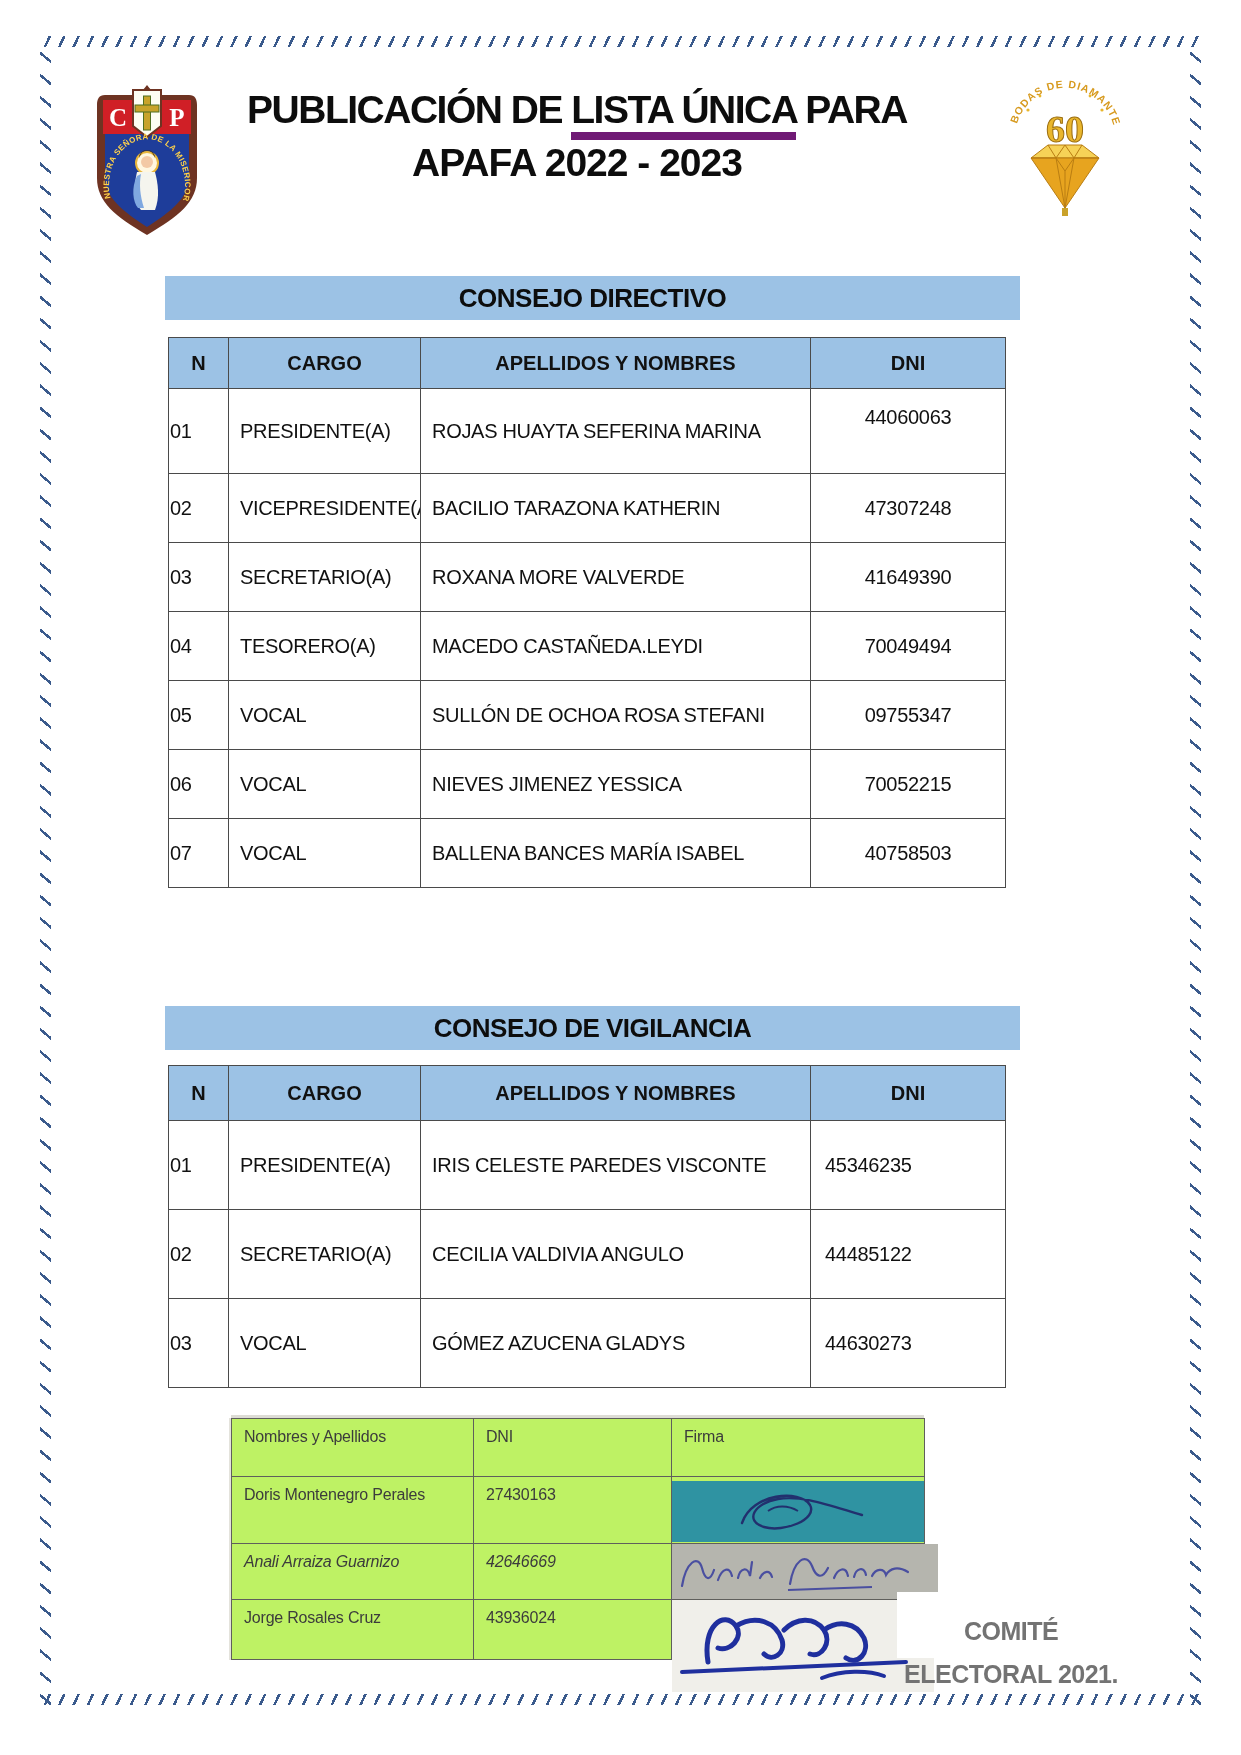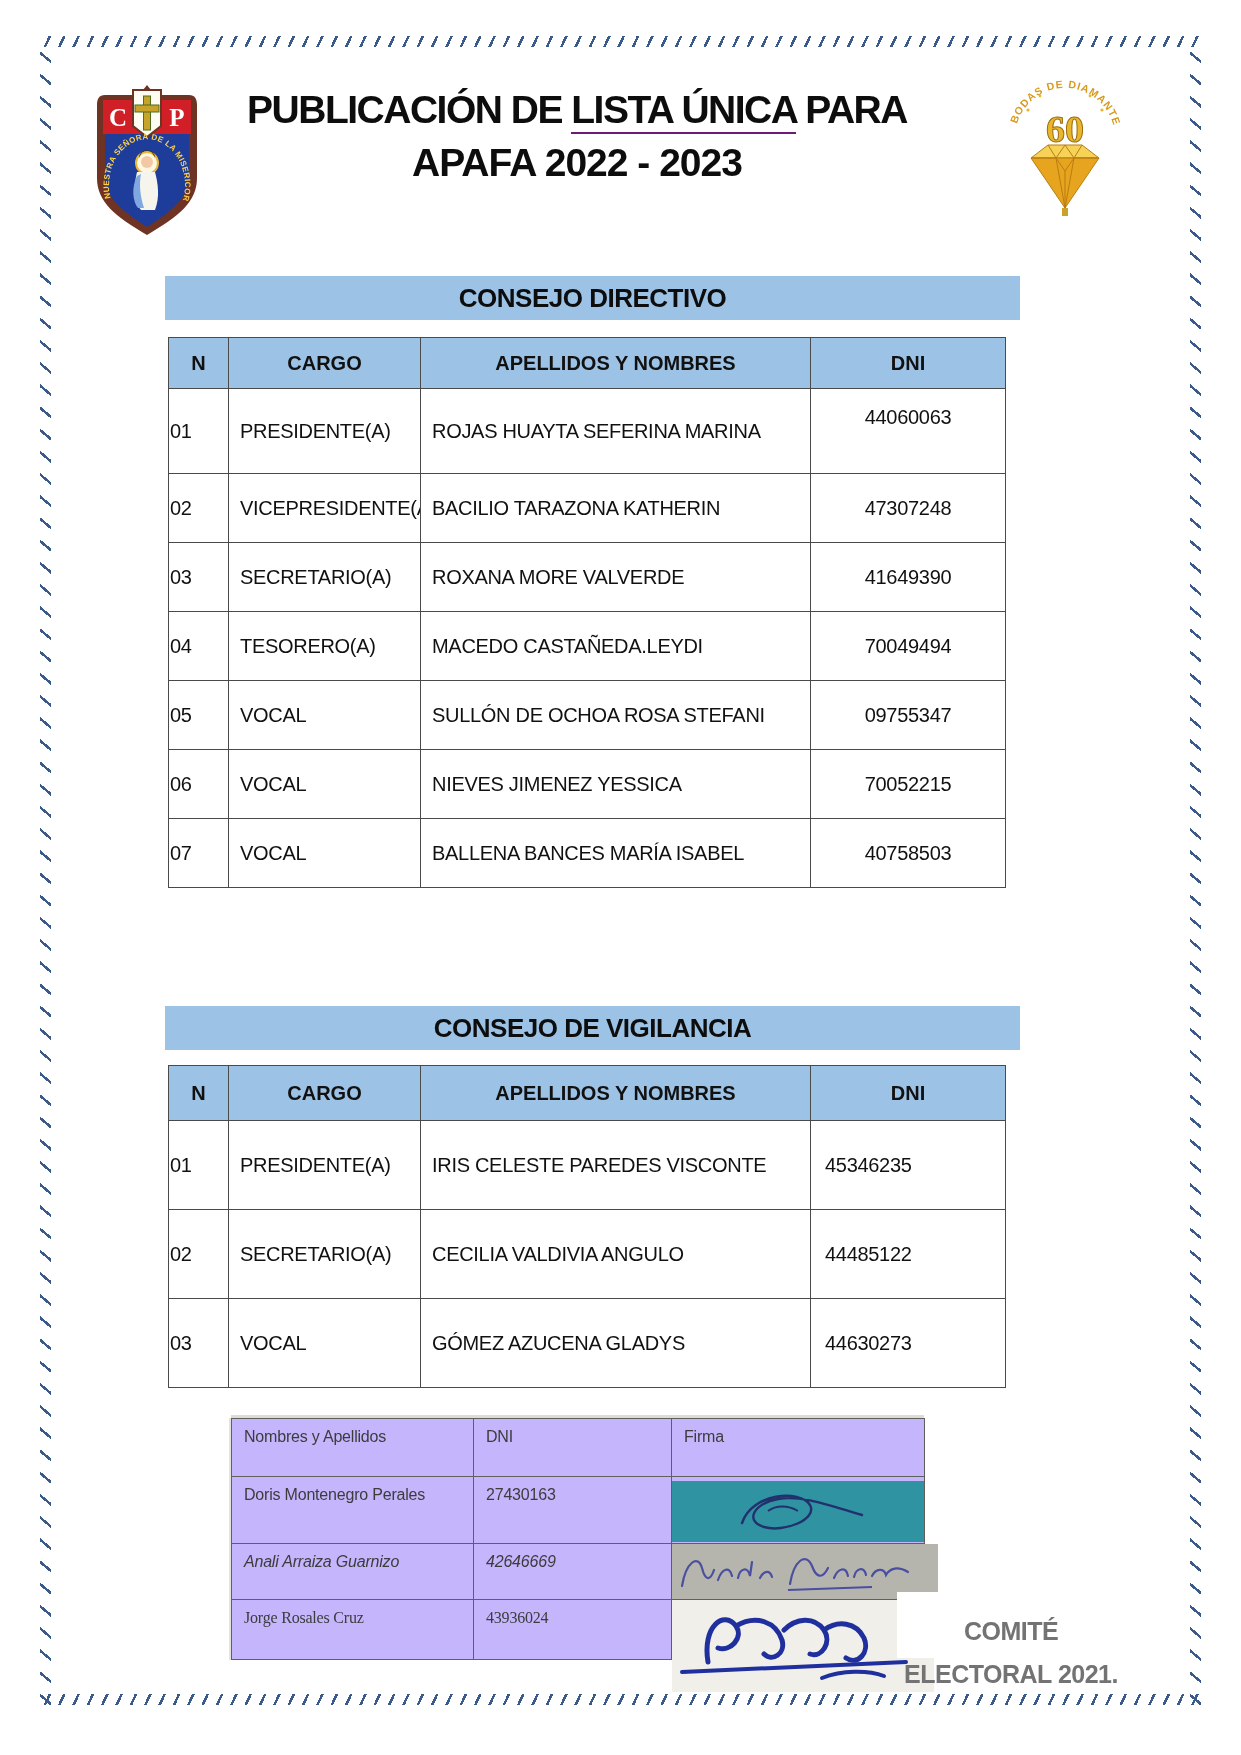--- a/index.html
+++ b/index.html
@@ -23,21 +23,21 @@
 
   
   .logo-left{position:absolute;left:95px;top:84px;width:105px;height:152px;}
   .logo-right{position:absolute;left:1006px;top:66px;width:118px;height:152px;}
   .title{
     position:absolute;left:232px;top:86px;width:690px;text-align:center;
     font-weight:bold;color:#0d0d0d;
   }
   .title .t1{font-size:39px;letter-spacing:-1.5px;line-height:1.25;}
   .title .t2{font-size:39px;letter-spacing:-1px;margin-top:6px;}
-  .title .u{border-bottom:2px solid #701a75;padding-bottom:1px;}
+  .title .u{border-bottom:8px solid #701a75;padding-bottom:1px;}
 
   
   .banner{
     position:absolute;left:165px;width:855px;height:44px;background:#9CC2E5;
     display:flex;align-items:center;justify-content:center;
     font-size:26px;font-weight:bold;letter-spacing:-0.5px;color:#0d0d0d;
   }
   .banner.b1{top:276px;}
   .banner.b2{top:1006px;}
 
@@ -53,31 +53,31 @@
   .doc-table td{vertical-align:middle;background:#fff;letter-spacing:-0.3px;}
   .doc-table td.c-n{text-align:left;}
   .doc-table td.c-cargo,.doc-table td.c-nom{text-align:left;padding-left:11px;}
   .doc-table td.c-dni{text-align:center;}
   .doc-table.tb2 td.c-dni{text-align:left;padding-left:14px;}
   .doc-table td.dni-top{vertical-align:top;padding-top:17px;}
 
   
   .scan{
     position:absolute;left:231px;top:1418px;width:693px;height:242px;
-    background:#c4b5fd;box-shadow:0 -3px 0 #dddcd5, -2px 0 0 #e4e3dc;
+    background:#bef264;box-shadow:0 -3px 0 #dddcd5, -2px 0 0 #e4e3dc;
   }
   .sig-table{width:100%;height:100%;border-collapse:collapse;table-layout:fixed;}
   .sig-table th,.sig-table td{
     border:1.7px solid #5f5f5c;font-size:16px;color:#3c3c3c;font-weight:normal;
     text-align:left;vertical-align:top;padding:9px 0 0 12px;letter-spacing:-0.2px;
   }
   .sig-table tr.hrow{height:58px;}
   .sig-table tr.r1{height:66px;}
   .sig-table tr.r2{height:56px;font-style:italic;}
-  .sig-table tr.r3{height:60px;font-family:Liberation Serif, serif;}
+  .sig-table tr.r3{height:60px;}
   .band{position:absolute;overflow:hidden;}
   .band-teal{left:441px;top:63px;width:252px;height:61px;background:#2F93A2;}
   .band-gray{left:441px;top:126px;width:266px;height:55px;background:#b5b5ae;}
   .band-jorge{left:441px;top:182px;width:262px;height:92px;background:#f0efea;}
 
   
   .comite-box{position:absolute;left:897px;top:1592px;width:245px;height:66px;background:#ffffff;}
   .comite-text{
     position:absolute;left:880px;top:1610px;width:262px;text-align:center;
     font-weight:bold;font-size:25px;line-height:43px;color:#737373;letter-spacing:-0.5px;

